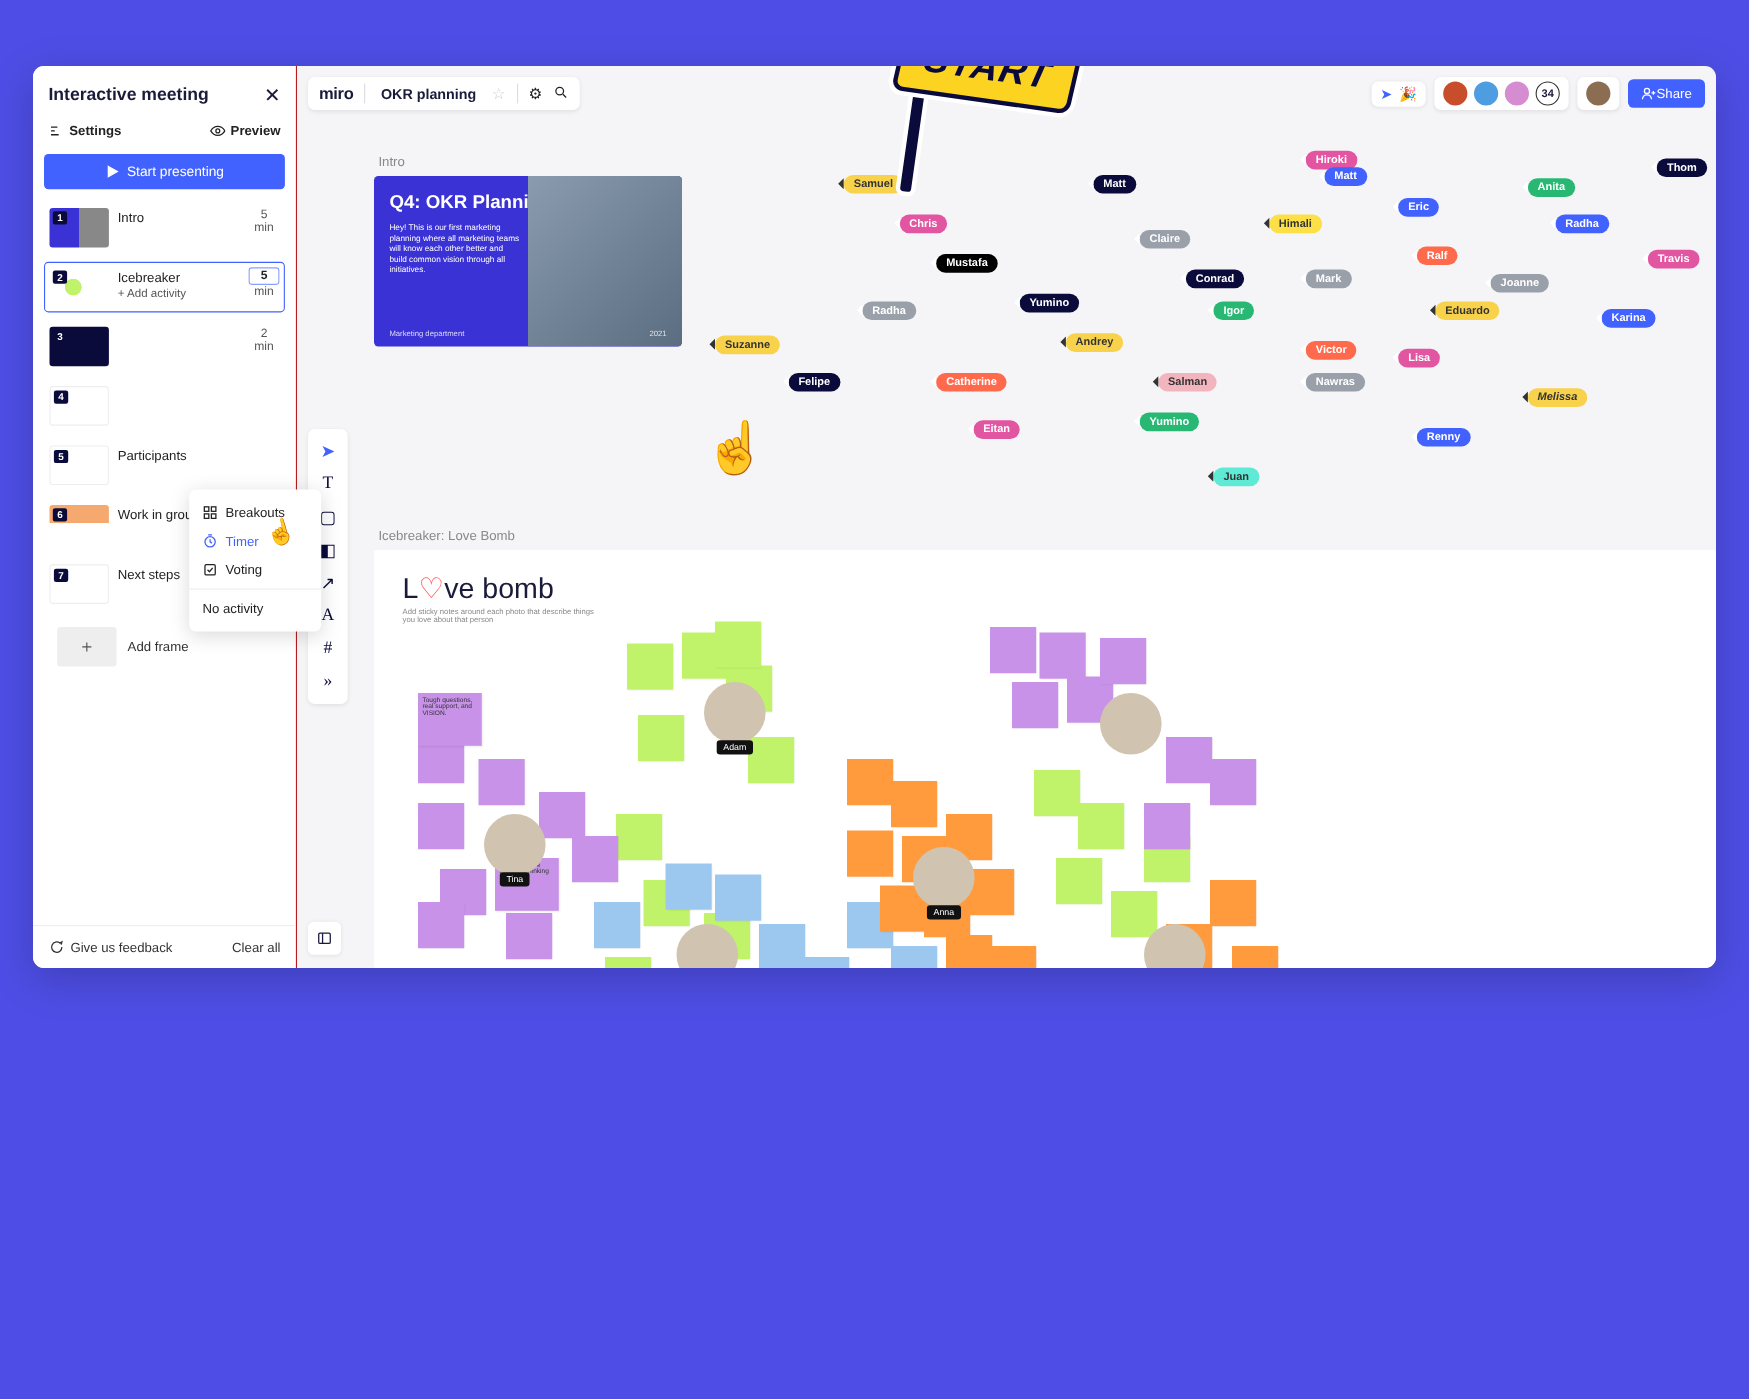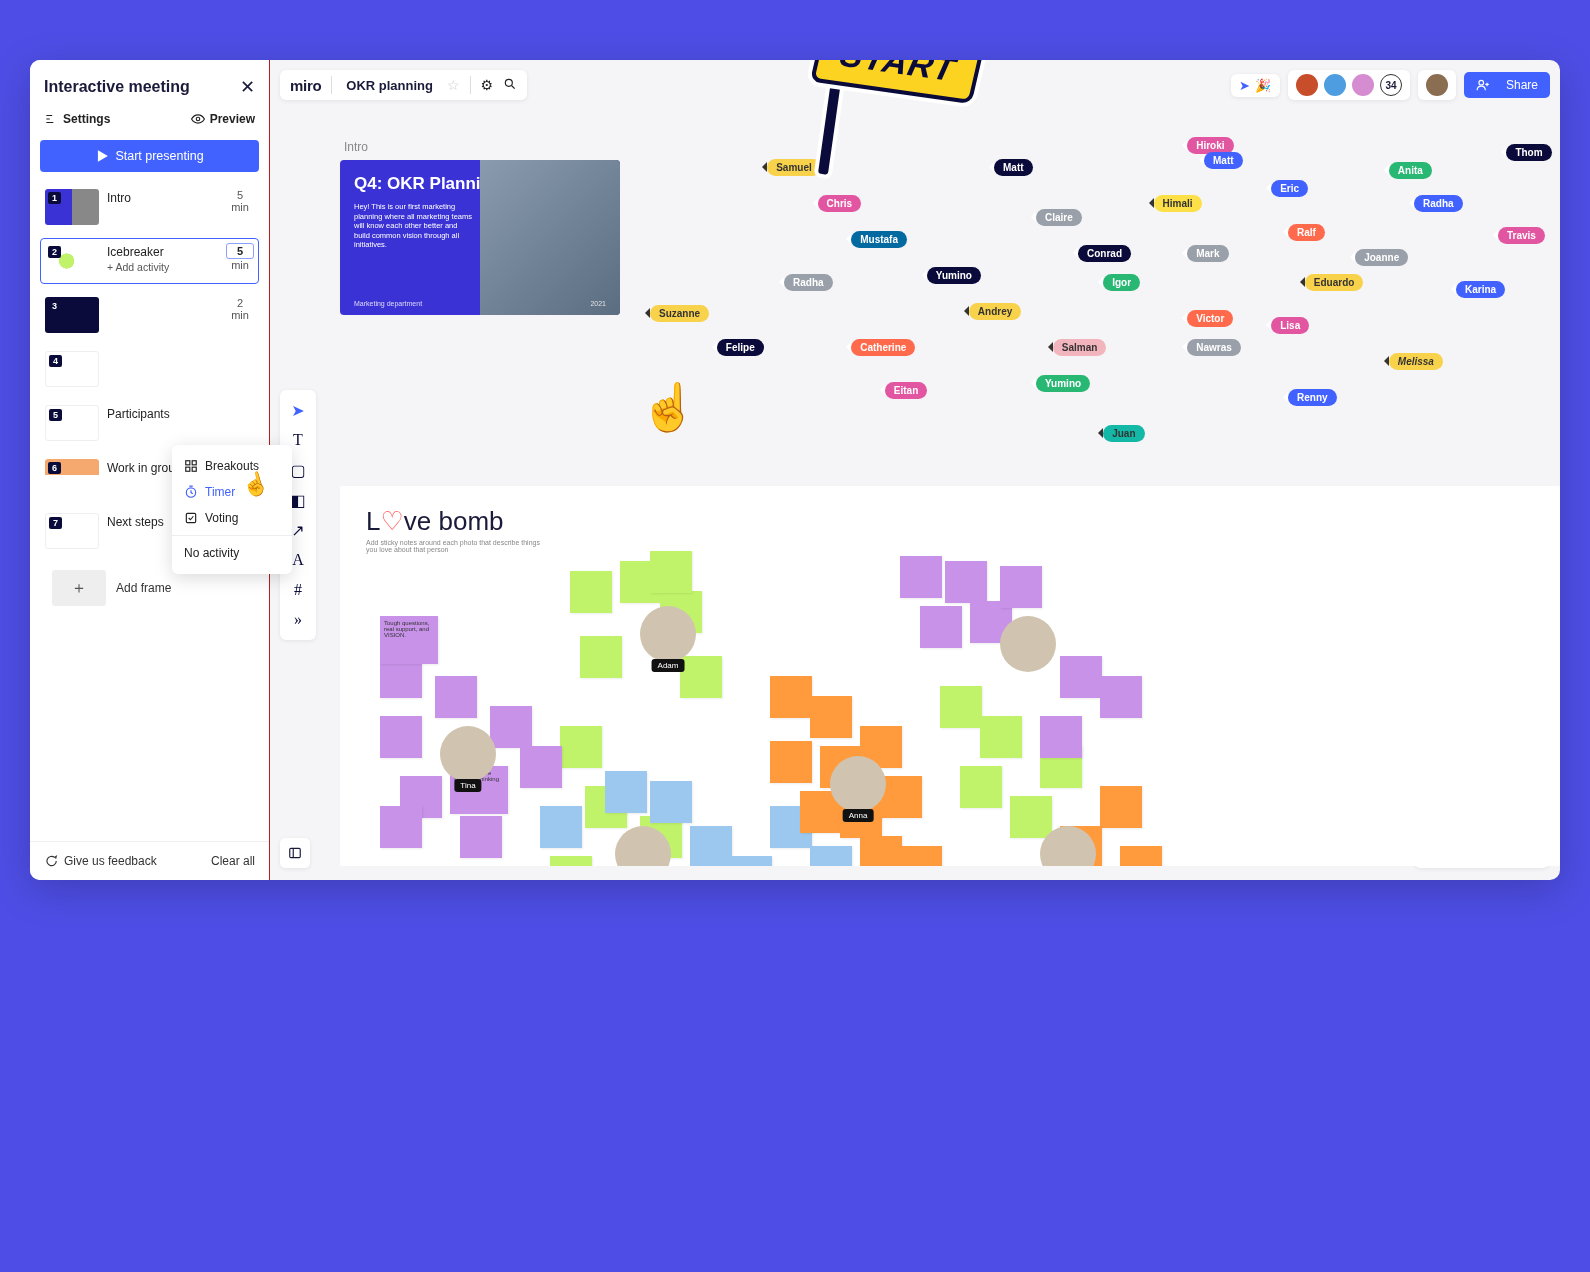--- a/index.html
+++ b/index.html
@@ -155,21 +155,21 @@
   .avatar { width: 22px; height: 22px; border-radius: 50%; display: inline-block; }
   .av1{background:#c74d2b;} .av2{background:#4d9de0;} .av3{background:#d58cd0;}
   .count-badge {
     width: 22px; height: 22px; border-radius: 50%; border: 1.5px solid #333;
     display: inline-flex; align-items: center; justify-content: center;
     font-size: 10px; font-weight: 700;
   }
   .share-btn {
     background: #4262ff; color: #fff; border: none;
     border-radius: 5px; padding: 6px 12px; font-size: 12px; cursor: pointer;
-    display: flex; gap: 16px;
+    display: flex; gap: 0;
   }
   
   .toolbar {
     position: absolute; top: 330px; left: 10px;
     background: #fff; border-radius: 6px;
     display: flex; flex-direction: column; gap: 2px;
     padding: 6px 4px;
     box-shadow: 0 1px 4px rgba(0,0,0,0.08);
   }
   .toolbar button {
@@ -501,21 +501,21 @@
           <span class="pill" style="background: rgb(249, 210, 75); color: rgb(51, 51, 51); left: 8%; top: 8%;">Samuel</span>
           <span class="pill" style="background: rgb(11, 11, 59); left: 35%; top: 8%;">Matt</span>
           <span class="pill" style="background: rgb(66, 98, 255); left: 60%; top: 6%;">Matt</span>
           <span class="pill" style="background: rgb(41, 184, 116); left: 82%; top: 9%;">Anita</span>
           <span class="pill" style="background: rgb(11, 11, 59); left: 96%; top: 4%;">Thom</span>
           <span class="pill" style="background: rgb(226, 85, 161); left: 14%; top: 18%;">Chris</span>
           <span class="pill" style="background: rgb(66, 98, 255); left: 68%; top: 14%;">Eric</span>
           <span class="pill" style="background: #fde047; color: rgb(51, 51, 51); left: 54%; top: 18%;">Himali</span>
           <span class="pill" style="background: rgb(154, 160, 170); left: 40%; top: 22%;">Claire</span>
           <span class="pill" style="background: rgb(66, 98, 255); left: 85%; top: 18%;">Radha</span>
-          <span class="pill" style="background: #0369a1; left: 18%; top: 28%;">Mustafa</span>
+          <span class="pill" style="background: #000000; left: 18%; top: 28%;">Mustafa</span>
           <span class="pill" style="background: rgb(255, 106, 77); left: 70%; top: 26%;">Ralf</span>
           <span class="pill" style="background: rgb(226, 85, 161); left: 95%; top: 27%;">Travis</span>
           <span class="pill" style="background: rgb(11, 11, 59); left: 45%; top: 32%;">Conrad</span>
           <span class="pill" style="background: rgb(154, 160, 170); left: 58%; top: 32%;">Mark</span>
           <span class="pill" style="background: rgb(154, 160, 170); left: 78%; top: 33%;">Joanne</span>
           <span class="pill" style="background: rgb(154, 160, 170); left: 10%; top: 40%;">Radha</span>
           <span class="pill" style="background: rgb(11, 11, 59); left: 27%; top: 38%;">Yumino</span>
           <span class="pill" style="background: rgb(41, 184, 116); left: 48%; top: 40%;">Igor</span>
           <span class="pill" style="background: rgb(249, 210, 75); color: rgb(51, 51, 51); left: 72%; top: 40%;">Eduardo</span>
           <span class="pill" style="background: rgb(66, 98, 255); left: 90%; top: 42%;">Karina</span>
@@ -523,26 +523,27 @@
           <span class="pill" style="background: rgb(255, 106, 77); left: 58%; top: 50%;">Victor</span>
           <span class="pill" style="background: rgb(226, 85, 161); left: 68%; top: 52%;">Lisa</span>
           <span class="pill" style="background: rgb(11, 11, 59); left: 2%; top: 58%;">Felipe</span>
           <span class="pill" style="background: rgb(255, 106, 77); left: 18%; top: 58%;">Catherine</span>
           <span class="pill" style="background: rgb(243, 181, 189); color: rgb(51, 51, 51); left: 42%; top: 58%;">Salman</span>
           <span class="pill" style="background: rgb(154, 160, 170); left: 58%; top: 58%;">Nawras</span>
           <span class="pill" style="background: rgb(249, 210, 75); color: rgb(51, 51, 51); left: 82%; top: 62%; font-style: italic;">Melissa</span>
           <span class="pill" style="background: rgb(226, 85, 161); left: 22%; top: 70%;">Eitan</span>
           <span class="pill" style="background: rgb(41, 184, 116); left: 40%; top: 68%;">Yumino</span>
           <span class="pill" style="background: rgb(66, 98, 255); left: 70%; top: 72%;">Renny</span>
-          <span class="pill" style="background: #14b8a6; color: rgb(51, 51, 51); left: 48%; top: 82%;">Juan</span>
+          <span class="pill" style="background: #5eead4; color: rgb(51, 51, 51); left: 48%; top: 82%;">Juan</span>
         </div>
 
       <span class="pill" style="background:#f9d24b;color:#333;top:245px;left:380px">Suzanne</span>
 
       <div class="icebreaker-area">
+        <div class="flabel">Icebreaker: Love Bomb</div>
         <div class="board" id="lovebomb">
           <h2><span>L</span><span class="heart">♡</span><span>ve bomb</span></h2>
           <div class="sub">Add sticky notes around each photo that describe things you love about that person</div>
         <div class="note" style="background: rgb(193, 243, 106); left: 230px; top: 85px;"></div>
             <div class="note" style="background: rgb(193, 243, 106); left: 280px; top: 75px;"></div>
             <div class="note" style="background: rgb(193, 243, 106); left: 320px; top: 105px;"></div>
             <div class="note" style="background: rgb(193, 243, 106); left: 310px; top: 65px;"></div>
             <div class="note" style="background: rgb(193, 243, 106); left: 240px; top: 150px;"></div>
             <div class="note" style="background: rgb(193, 243, 106); left: 340px; top: 170px;"></div>
             <div class="note" style="background: rgb(193, 243, 106); left: 220px; top: 240px;"></div>

